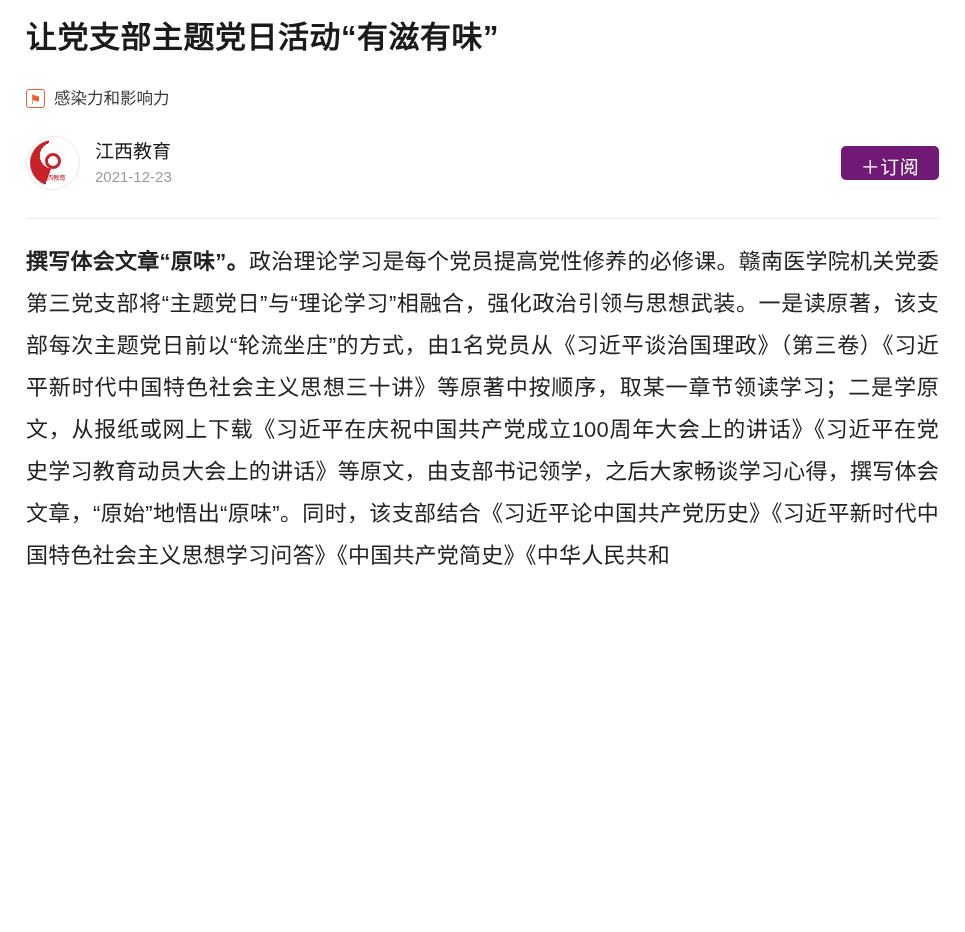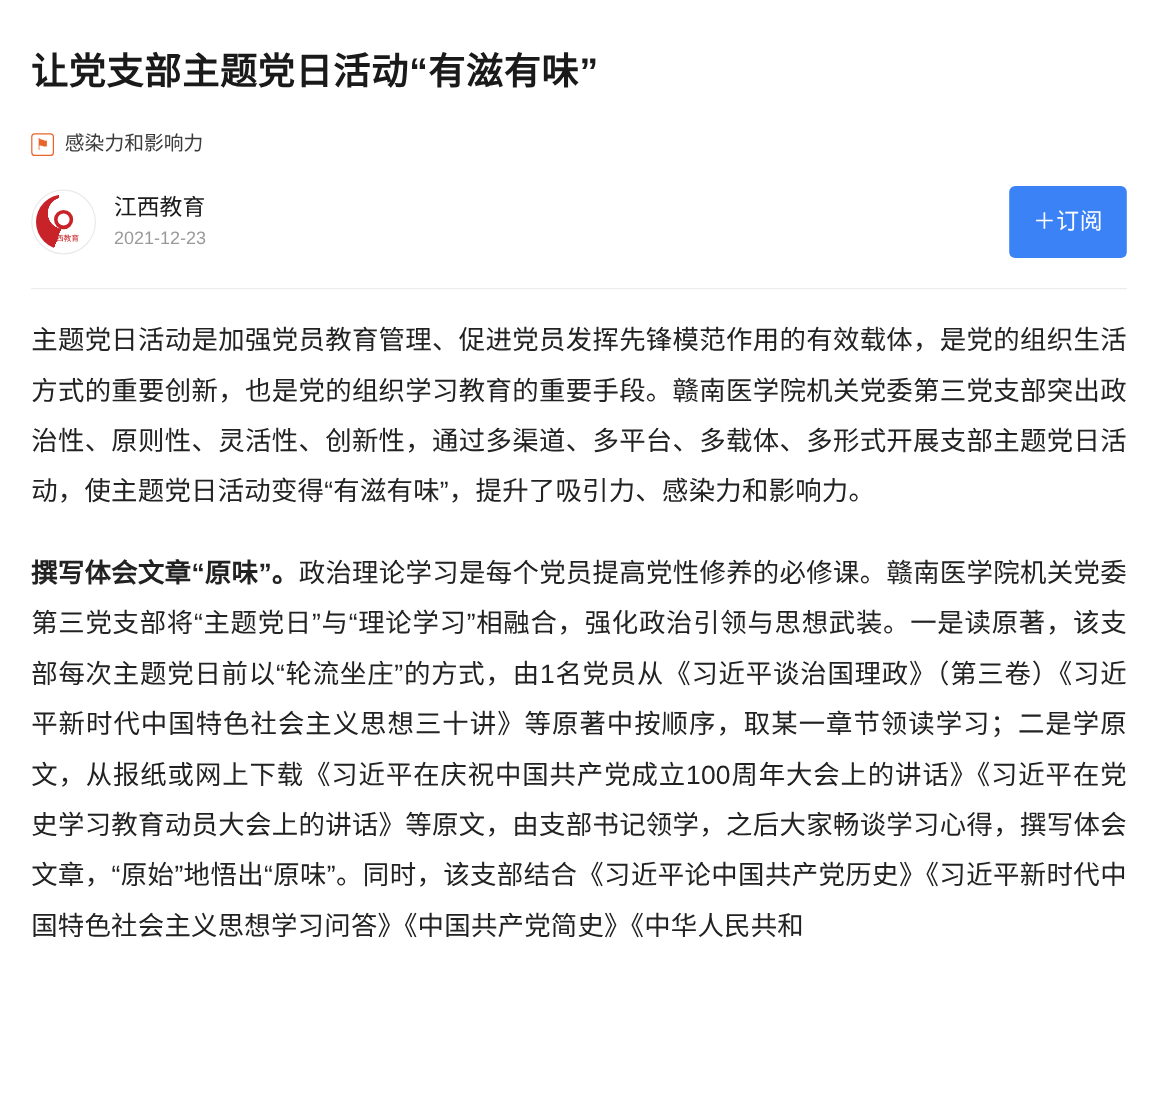--- a/index.html
+++ b/index.html
@@ -22,21 +22,21 @@
     position: relative;
   }
   
   .article-title {
     font-size: 31px;
     line-height: 44px;
     font-weight: 700;
     color: #1a1a1a;
     letter-spacing: 0.5px;
     margin: 0;
-    padding-top: 38px;
+    padding-top: 16px;
   }
   
   .source-row {
     display: flex;
     align-items: center;
     margin-top: 28px;
   }
   .source-badge-icon {
     width: 19px;
     height: 19px;
@@ -116,28 +116,28 @@
     line-height: 26px;
   }
   .publish-date {
     font-size: 15px;
     color: #9a9a9a;
     line-height: 22px;
     margin-top: 1px;
   }
   .subscribe-button {
     margin-left: auto;
-    background: #3b82f6;
+    background: #701a75;
     color: #ffffff;
     border: none;
     border-radius: 5px;
     font-size: 19px;
     font-family: "Liberation Sans", sans-serif;
     width: 98px;
-    height: 60px;
+    height: 34px;
     line-height: 43px;
     text-align: center;
     cursor: pointer;
     padding: 0;
     letter-spacing: 0.5px;
   }
   
   .author-line {
     font-size: 16px;
     color: #a8a8a8;
@@ -187,17 +187,16 @@
       <div class="publisher-name">江西教育</div>
       <div class="publish-date">2021-12-23</div>
     </div>
     <button class="subscribe-button">＋订阅</button>
   </div>
 
 
   <div class="divider"></div>
 
   <div class="body-content">
-    <p class="para"><span>主题党日活动是加强党员教育管理、促进党员发挥先锋模范作用的有效载体，是党的组织生活方式的重要创新，也是党的组织学习教育的重要手段。赣南医学院机关党委第三党支部突出政治性、原则性、灵活性、创新性，通过多渠道、多平台、多载体、多形式开展支部主题党日活动，使主题党日活动变得“有滋有味”，提升了吸引力、感染力和影响力。</span></p>
     <p class="para"><b>撰写体会文章“原味”。</b><span>政治理论学习是每个党员提高党性修养的必修课。赣南医学院机关党委第三党支部将“主题党日”与“理论学习”相融合，强化政治引领与思想武装。一是读原著，该支部每次主题党日前以“轮流坐庄”的方式，由1名党员从《习近平谈治国理政》（第三卷）《习近平新时代中国特色社会主义思想三十讲》等原著中按顺序，取某一章节领读学习；二是学原文，从报纸或网上下载《习近平在庆祝中国共产党成立100周年大会上的讲话》《习近平在党史学习教育动员大会上的讲话》等原文，由支部书记领学，之后大家畅谈学习心得，撰写体会文章，“原始”地悟出“原味”。同时，该支部结合《习近平论中国共产党历史》《习近平新时代中国特色社会主义思想学习问答》《中国共产党简史》《中华人民共和</span></p>
   </div>
 
 </div>
 
 </body></html>

